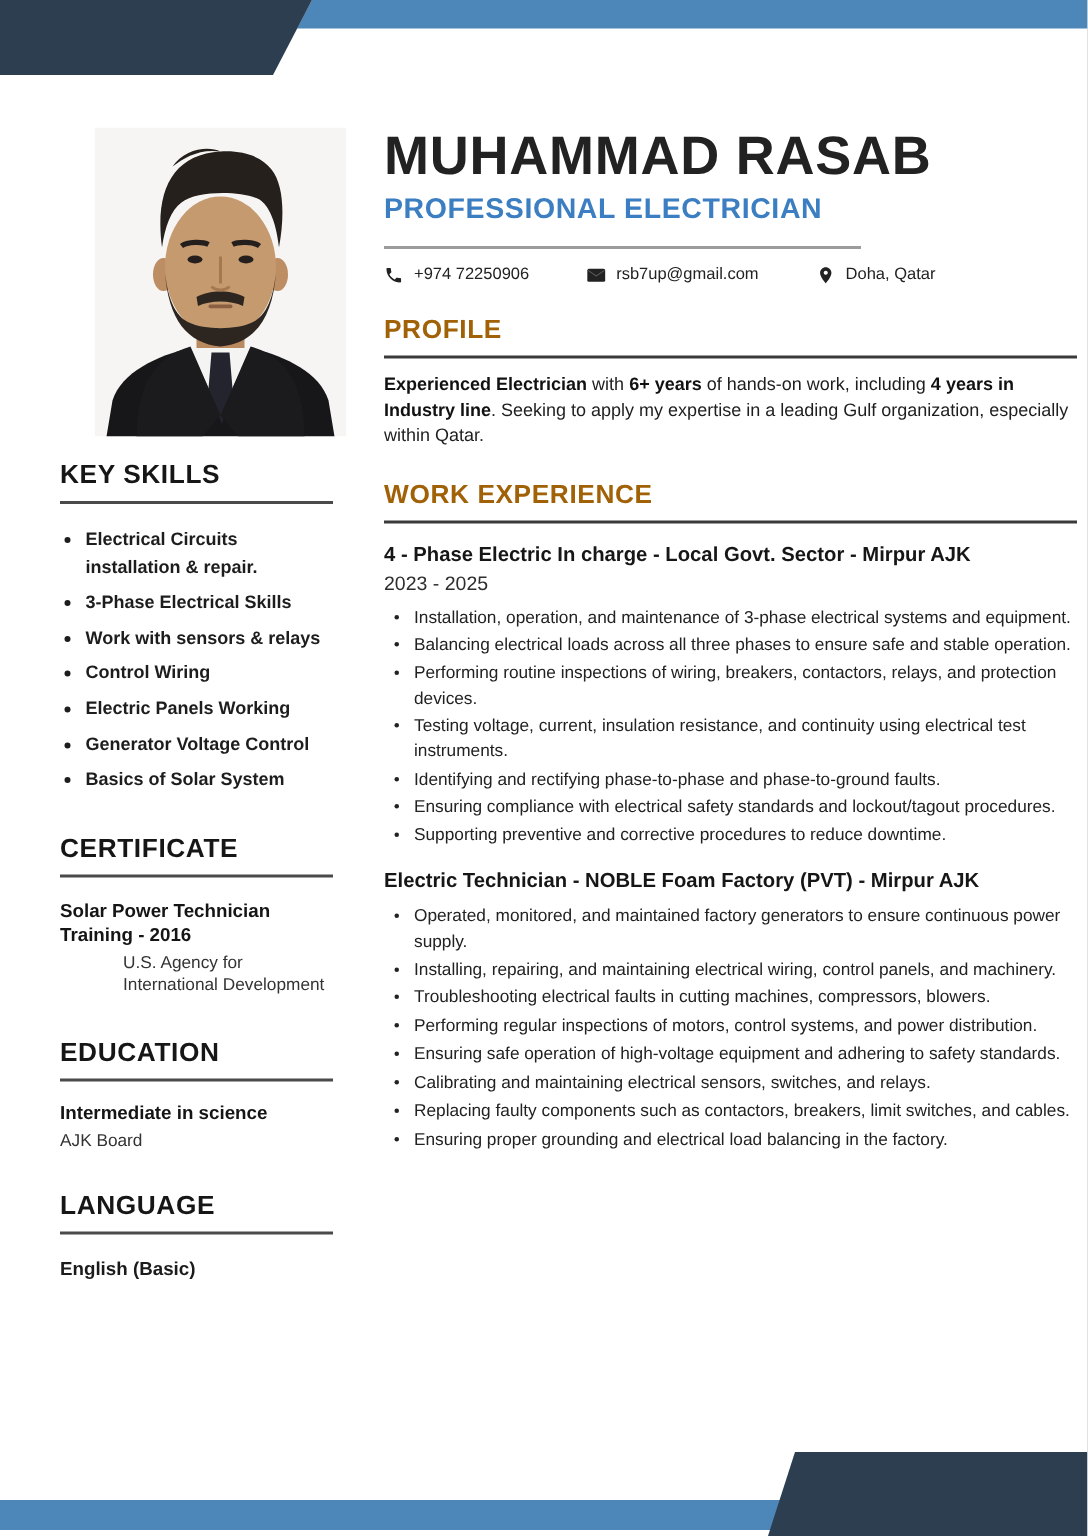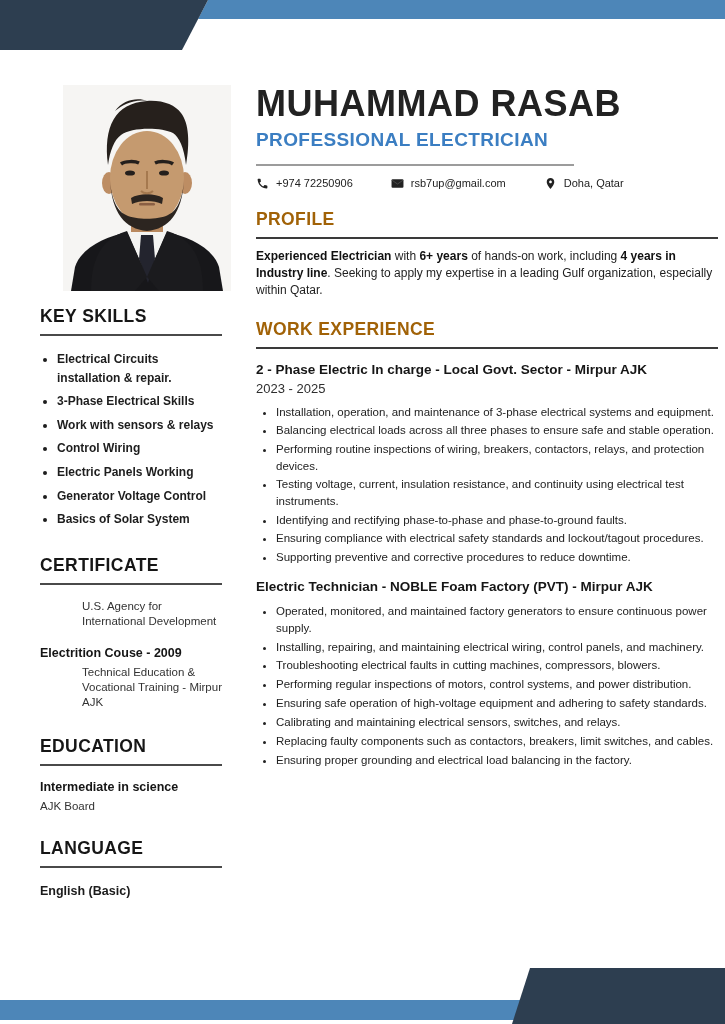--- a/index.html
+++ b/index.html
@@ -125,25 +125,22 @@
           <li>Control Wiring</li>
           <li>Electric Panels Working</li>
           <li>Generator Voltage Control</li>
           <li>Basics of Solar System</li>
         </ul>
     </div>
 
     <div class="side-section">
       <div class="side-h">CERTIFICATE</div>
       <div class="cert-entry">
+        <div class="cert-title">Solar Power Technician Training - 2016</div>
         <div class="cert-org">U.S. Agency for International Development</div>
-      </div>
-      <div class="cert-entry">
-        <div class="cert-title">Electrition Couse - 2009</div>
-        <div class="cert-org">Technical Education &amp; Vocational Training - Mirpur AJK</div>
       </div>
     </div>
 
     <div class="side-section">
       <div class="side-h">EDUCATION</div>
       <div class="edu-degree">Intermediate in science</div>
       <div class="edu-board">AJK Board</div>
     </div>
 
     <div class="side-section">
@@ -185,21 +182,21 @@
 
     <div class="section">
       <div class="main-h">PROFILE</div>
       <p class="profile-text"><b>Experienced Electrician</b><span> with </span><b>6+ years</b><span> of hands-on work, including </span><b>4 years in Industry line</b><span>. Seeking to apply my expertise in a leading Gulf organization, especially within Qatar.</span></p>
     </div>
 
     <div class="section">
       <div class="main-h">WORK EXPERIENCE</div>
 
       <div class="job">
-        <div class="job-head">2 - Phase Electric In charge - Local Govt. Sector - Mirpur AJK</div>
+        <div class="job-head">4 - Phase Electric In charge - Local Govt. Sector - Mirpur AJK</div>
         <div class="job-dates">2023 - 2025</div>
         <ul class="job-bullets">
             <li>Installation, operation, and maintenance of 3-phase electrical systems and equipment.</li>
             <li>Balancing electrical loads across all three phases to ensure safe and stable operation.</li>
             <li>Performing routine inspections of wiring, breakers, contactors, relays, and protection devices.</li>
             <li>Testing voltage, current, insulation resistance, and continuity using electrical test instruments.</li>
             <li>Identifying and rectifying phase-to-phase and phase-to-ground faults.</li>
             <li>Ensuring compliance with electrical safety standards and lockout/tagout procedures.</li>
             <li>Supporting preventive and corrective procedures to reduce downtime.</li>
           </ul>

